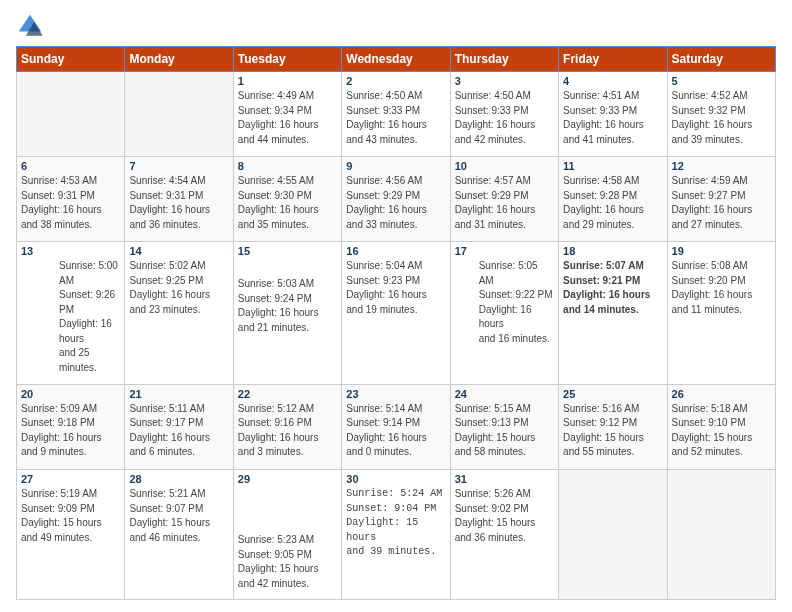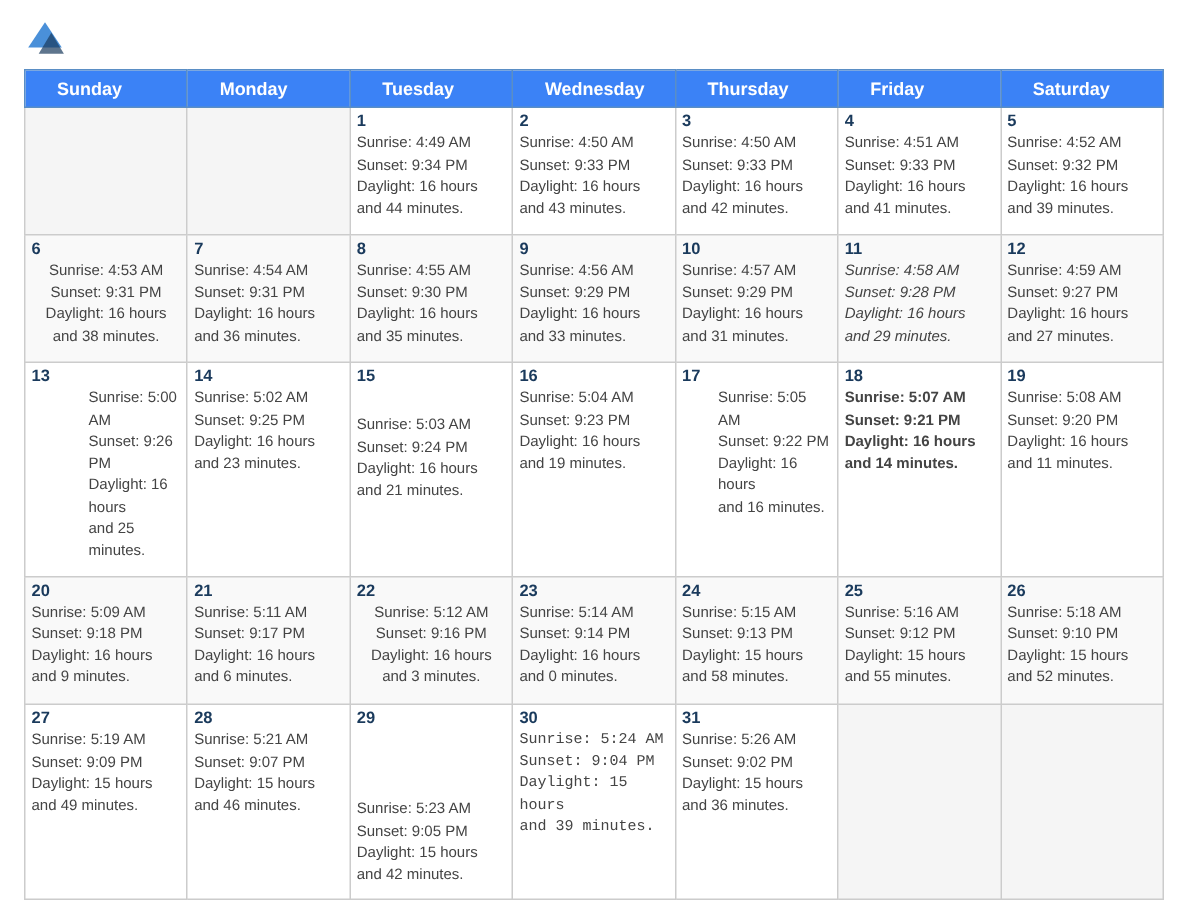--- a/index.html
+++ b/index.html
@@ -55,25 +55,25 @@
       color: #333;
     }
     .calendar {
       flex: 1;
       border: 1px solid #ccc;
       border-collapse: collapse;
       width: 100%;
       table-layout: fixed;
     }
     .calendar th {
-      background: #3b82f6;
+      background: #c2410c;
       color: #fff;
       font-size: 12px;
       font-weight: bold;
-      padding: 5px 21px;
+      padding: 5px 4px;
       text-align: left;
       border: 1px solid #5a8ec5;
     }
     .calendar td {
       border: 1px solid #ccc;
       vertical-align: top;
       padding: 3px 4px;
       font-size: 9.5px;
       color: #333;
       background: #fff;
@@ -167,21 +167,21 @@
             <span class="day-num">5</span>
             <div class="day-info" style="white-space: pre-line;">Sunrise: 4:52 AM
 Sunset: 9:32 PM
 Daylight: 16 hours
 and 39 minutes.</div>
           </td>
         </tr>
         <tr class="row-bg-light">
           <td>
             <span class="day-num">6</span>
-            <div class="day-info" style="white-space: pre-line; text-align: center;">Sunrise: 4:53 AM
+            <div class="day-info" style="white-space: pre-line;">Sunrise: 4:53 AM
 Sunset: 9:31 PM
 Daylight: 16 hours
 and 38 minutes.</div>
           </td>
           <td>
             <span class="day-num">7</span>
             <div class="day-info" style="white-space: pre-line;">Sunrise: 4:54 AM
 Sunset: 9:31 PM
 Daylight: 16 hours
 and 36 minutes.</div>
@@ -202,21 +202,21 @@
           </td>
           <td>
             <span class="day-num">10</span>
             <div class="day-info" style="white-space: pre-line;">Sunrise: 4:57 AM
 Sunset: 9:29 PM
 Daylight: 16 hours
 and 31 minutes.</div>
           </td>
           <td>
             <span class="day-num">11</span>
-            <div class="day-info" style="white-space: pre-line; font-style: italic;">Sunrise: 4:58 AM
+            <div class="day-info" style="white-space: pre-line;">Sunrise: 4:58 AM
 Sunset: 9:28 PM
 Daylight: 16 hours
 and 29 minutes.</div>
           </td>
           <td>
             <span class="day-num">12</span>
             <div class="day-info" style="white-space: pre-line;">Sunrise: 4:59 AM
 Sunset: 9:27 PM
 Daylight: 16 hours
 and 27 minutes.</div>
@@ -283,21 +283,21 @@
           </td>
           <td>
             <span class="day-num">21</span>
             <div class="day-info" style="white-space: pre-line;">Sunrise: 5:11 AM
 Sunset: 9:17 PM
 Daylight: 16 hours
 and 6 minutes.</div>
           </td>
           <td>
             <span class="day-num">22</span>
-            <div class="day-info" style="white-space: pre-line; text-align: center;">Sunrise: 5:12 AM
+            <div class="day-info" style="white-space: pre-line;">Sunrise: 5:12 AM
 Sunset: 9:16 PM
 Daylight: 16 hours
 and 3 minutes.</div>
           </td>
           <td>
             <span class="day-num">23</span>
             <div class="day-info" style="white-space: pre-line;">Sunrise: 5:14 AM
 Sunset: 9:14 PM
 Daylight: 16 hours
 and 0 minutes.</div>

